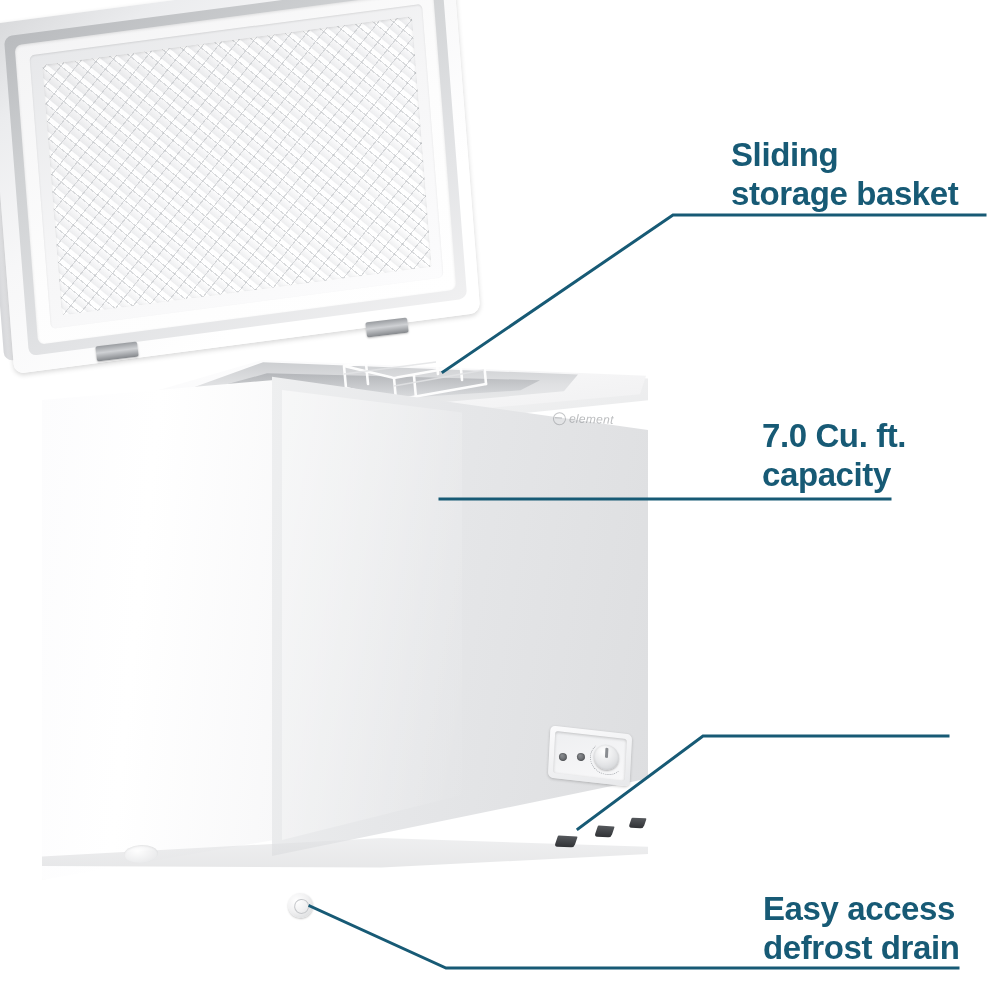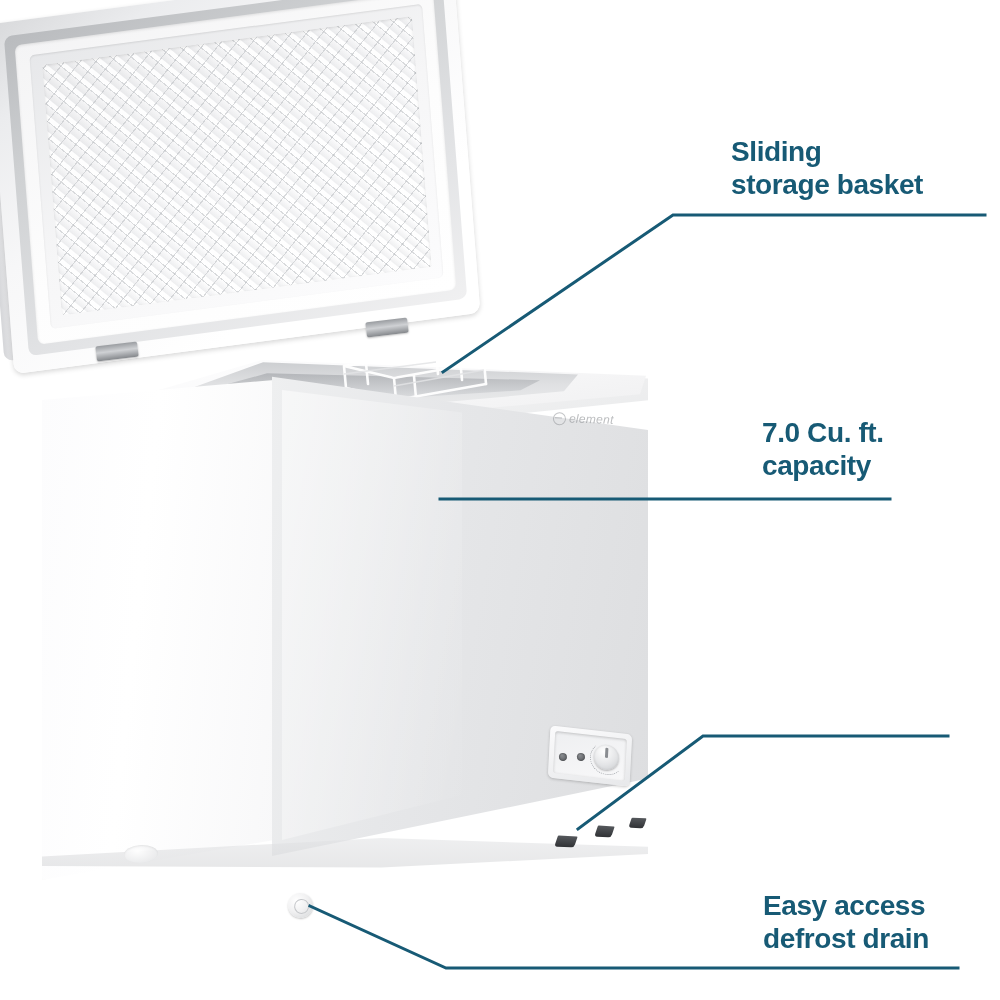--- a/index.html
+++ b/index.html
@@ -18,21 +18,21 @@
     background: #ffffff;
     overflow: hidden;
   }
 
   
   .callout {
     position: absolute;
     color: #175a75;
     font-family: "Liberation Sans", sans-serif;
     font-weight: bold;
-    font-size: 28px;
+    font-size: 33px;
     line-height: 1.17;
     letter-spacing: -0.4px;
     white-space: pre-line;
     text-align: left;
   }
   .callout.c-basket   { left: 731px; top: 136px;  width: 260px; }
   .callout.c-capacity { left: 738px; top: 417px;  width: 250px; margin-left: 24px; }
   .callout.c-rollers  { left: 735px; top: 660px;  width: 250px; }
   .callout.c-drain    { left: 763px; top: 890px;  width: 255px; }
 

